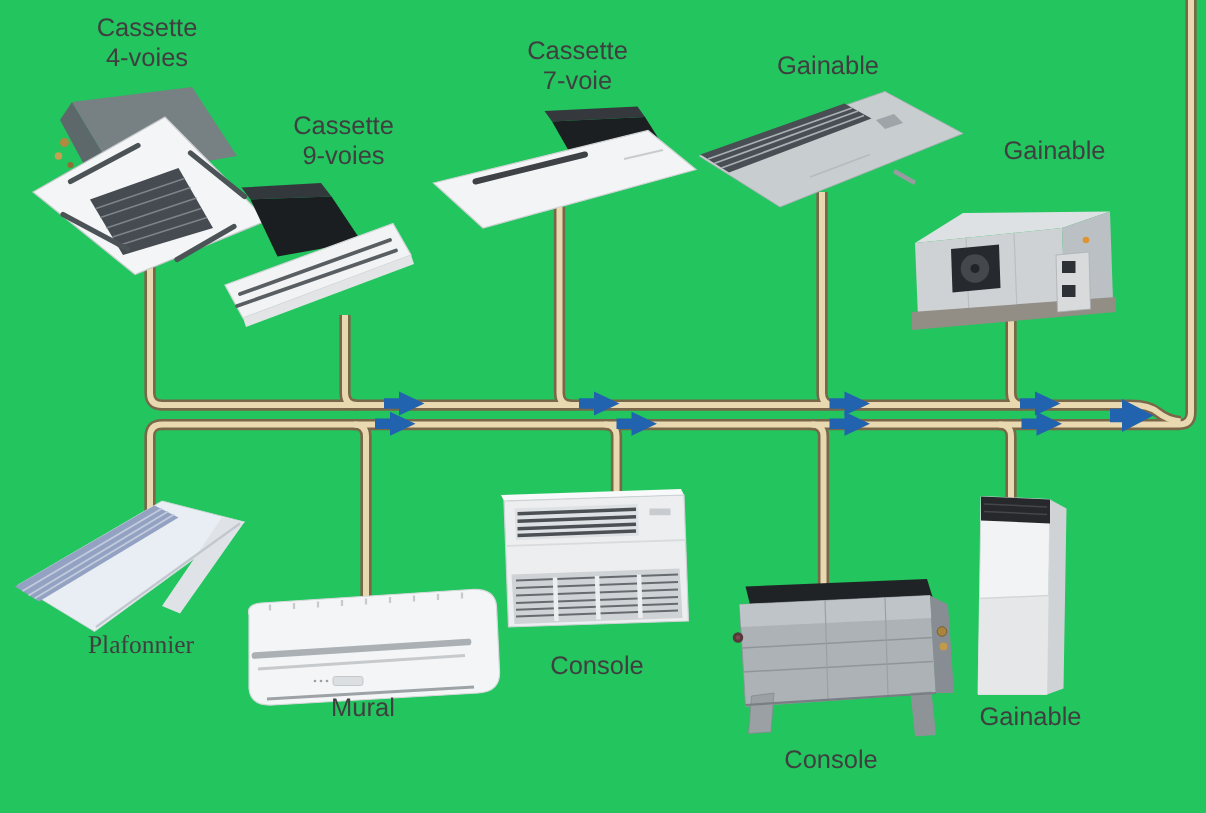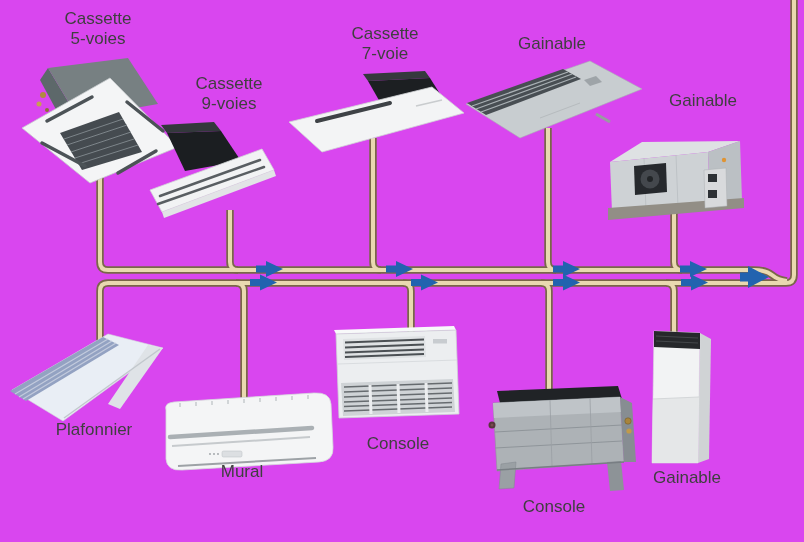--- a/index.html
+++ b/index.html
@@ -1,19 +1,19 @@
 <!DOCTYPE html>
 <html><head>
 <meta charset="utf-8">
 <style>
   html,body{margin:0;padding:0;background:#ffffff;}
   #canvas{
     position:relative;
     width:804px;height:542px;
-    background:#d946ef;
+    background:#22c55e;
     font-family:"Liberation Sans", sans-serif;
     overflow:hidden;
   }
   #piping-svg{position:absolute;left:0;top:0;}
   .pipe-outer{fill:none;stroke:#7a6749;stroke-width:7.5;stroke-linejoin:round;stroke-linecap:butt;}
   .pipe-inner{fill:none;stroke:#e9d9b0;stroke-width:4;stroke-linejoin:round;stroke-linecap:butt;}
   .unit-label{
     position:absolute;
     transform:translateX(-50%);
     text-align:center;
@@ -228,37 +228,37 @@
       <polygon points="653,399 699,397 698,463 652,463" fill="#e5e7e8"></polygon>
       <polygon points="654,331 700,333 700,349 654,347" fill="#26282b"></polygon>
       <line x1="656" y1="336" x2="698" y2="338" stroke="#44474a" stroke-width="1"></line>
       <line x1="656" y1="341" x2="698" y2="343" stroke="#44474a" stroke-width="1"></line>
       <line x1="653" y1="399" x2="699" y2="397" stroke="#d4d7d9" stroke-width="1"></line>
     </g>
   </svg>
 
   <div class="unit-label" style="left:98px;top:9px;">
     <div>Cassette</div>
-    <div>5-voies</div>
+    <div>4-voies</div>
   </div>
   <div class="unit-label" style="left:229px;top:74px;">
     <div>Cassette</div>
     <div>9-voies</div>
   </div>
   <div class="unit-label" style="left:385px;top:24px;">
     <div>Cassette</div>
     <div>7-voie</div>
   </div>
   <div class="unit-label" style="left:552px;top:34px;">
     <div>Gainable</div>
   </div>
   <div class="unit-label" style="left:703px;top:91px;">
     <div>Gainable</div>
   </div>
-  <div class="unit-label" style="left:94px;top:420px;">
+  <div class="unit-label" style="left:94px;top:420px;font-family:Liberation Serif, serif;">
     <div>Plafonnier</div>
   </div>
   <div class="unit-label" style="left:242px;top:462px;">
     <div>Mural</div>
   </div>
   <div class="unit-label" style="left:398px;top:434px;">
     <div>Console</div>
   </div>
   <div class="unit-label" style="left:554px;top:497px;">
     <div>Console</div>

